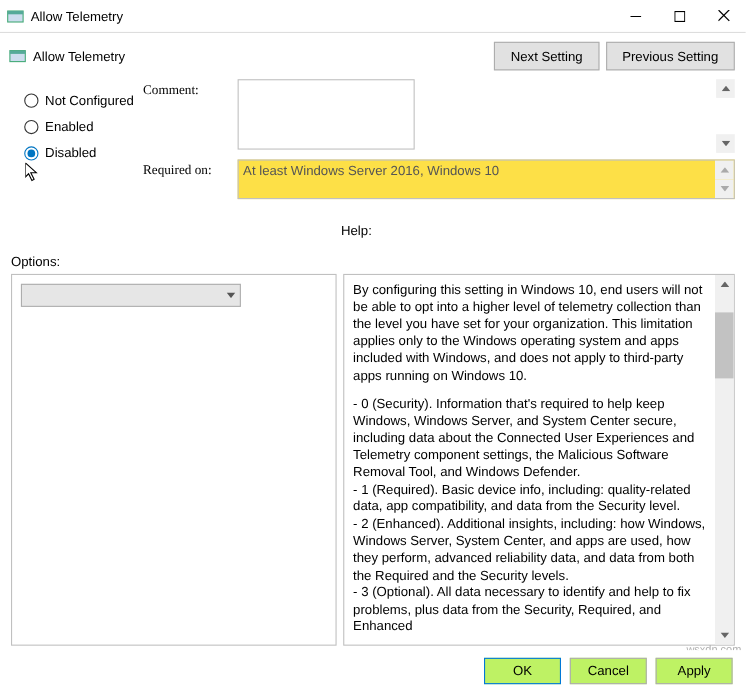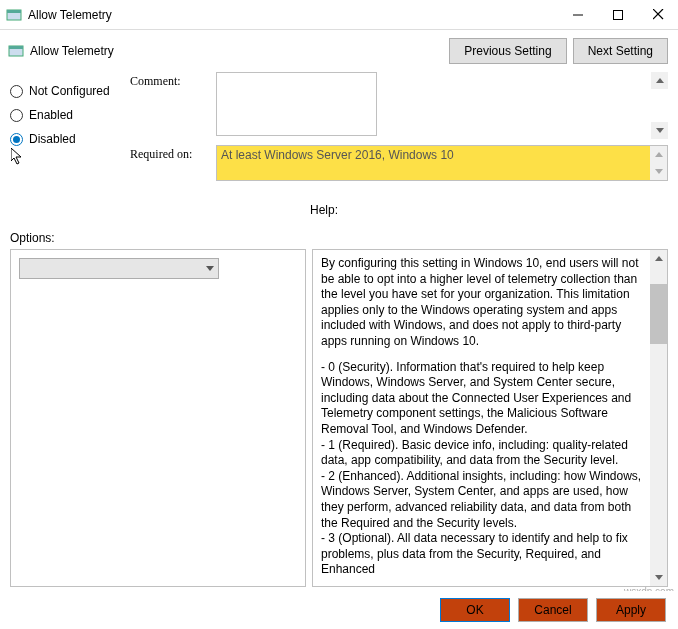--- a/index.html
+++ b/index.html
@@ -33,21 +33,21 @@
     .navbtn {
       border: 1px solid #adadad;
       background: #e1e1e1;
       padding: 5px 14px;
       font-size: 12px;
       margin-left: 6px;
       cursor: pointer;
     }
     .config-row { display:flex; padding: 2px 10px 6px 10px; }
     .left-col { width: 120px; padding-top:6px; }
-    .radio-row { display:flex; align-items:center; margin: 6px 0 10px 0; cursor:pointer; }
+    .radio-row { display:flex; align-items:center; margin: 6px 0 10px 12px; cursor:pointer; }
     .radio {
       width:13px; height:13px; border:1px solid #333; border-radius:50%;
       margin-right:6px; display:flex; align-items:center; justify-content:center;
       background:#fff;
     }
     .radio.selected { border-color:#0075c2; }
     .radio.selected::after { content:""; width:7px; height:7px; background:#0075c2; border-radius:50%; }
     .cursor {
       position:absolute; margin-left:-3px; margin-top:6px;
     }
@@ -81,21 +81,21 @@
     }
     .help-panel p { margin-bottom:10px; }
     .help-scroll { position:absolute; right:0; top:0; bottom:0; width:17px; background:#f0f0f0; display:flex; flex-direction:column; }
     .help-scroll .thumb { background:#c2c2c2; width:17px; flex: 0 0 60px; margin-top:17px;}
     .footer {
       position:absolute; bottom:0; left:0; right:0; height:38px;
       display:flex; justify-content:flex-end; align-items:center;
       padding-right:12px; background:#fff;
     }
     .footer .btn {
-      border:1px solid #adadad; background:#c2410c; padding:4px 0; width:70px; text-align:center;
+      border:1px solid #adadad; background:#bef264; padding:4px 0; width:70px; text-align:center;
       font-size:12px; margin-left:8px; cursor:pointer;
     }
     .footer .btn.primary { border-color:#0078d7; }
     .watermark { position:absolute; right:4px; bottom:32px; font-size:10px; color:#b0b0b0; }
   </style>
 </head>
 <body>
 
 <div class="titlebar">
   <span class="icon">
@@ -124,22 +124,22 @@
 </div>
 
 <div class="top-row">
   <span class="hdr-icon">
     <svg width="16" height="16" viewBox="0 0 16 16">
       <rect x="1" y="3" width="14" height="10" fill="#cde" stroke="#4a7"></rect>
       <rect x="1" y="3" width="14" height="3" fill="#5a9"></rect>
     </svg>
   </span>
   <span class="hdr-title">Allow Telemetry</span>
+  <button class="navbtn">Next Setting</button>
   <button class="navbtn">Previous Setting</button>
-  <button class="navbtn">Next Setting</button>
 </div>
 
 <div class="config-row">
   <div class="left-col">
     <div class="radio-row">
       <span class="radio"></span>
       <span>Not Configured</span>
     </div>
     <div class="radio-row">
       <span class="radio"></span>

